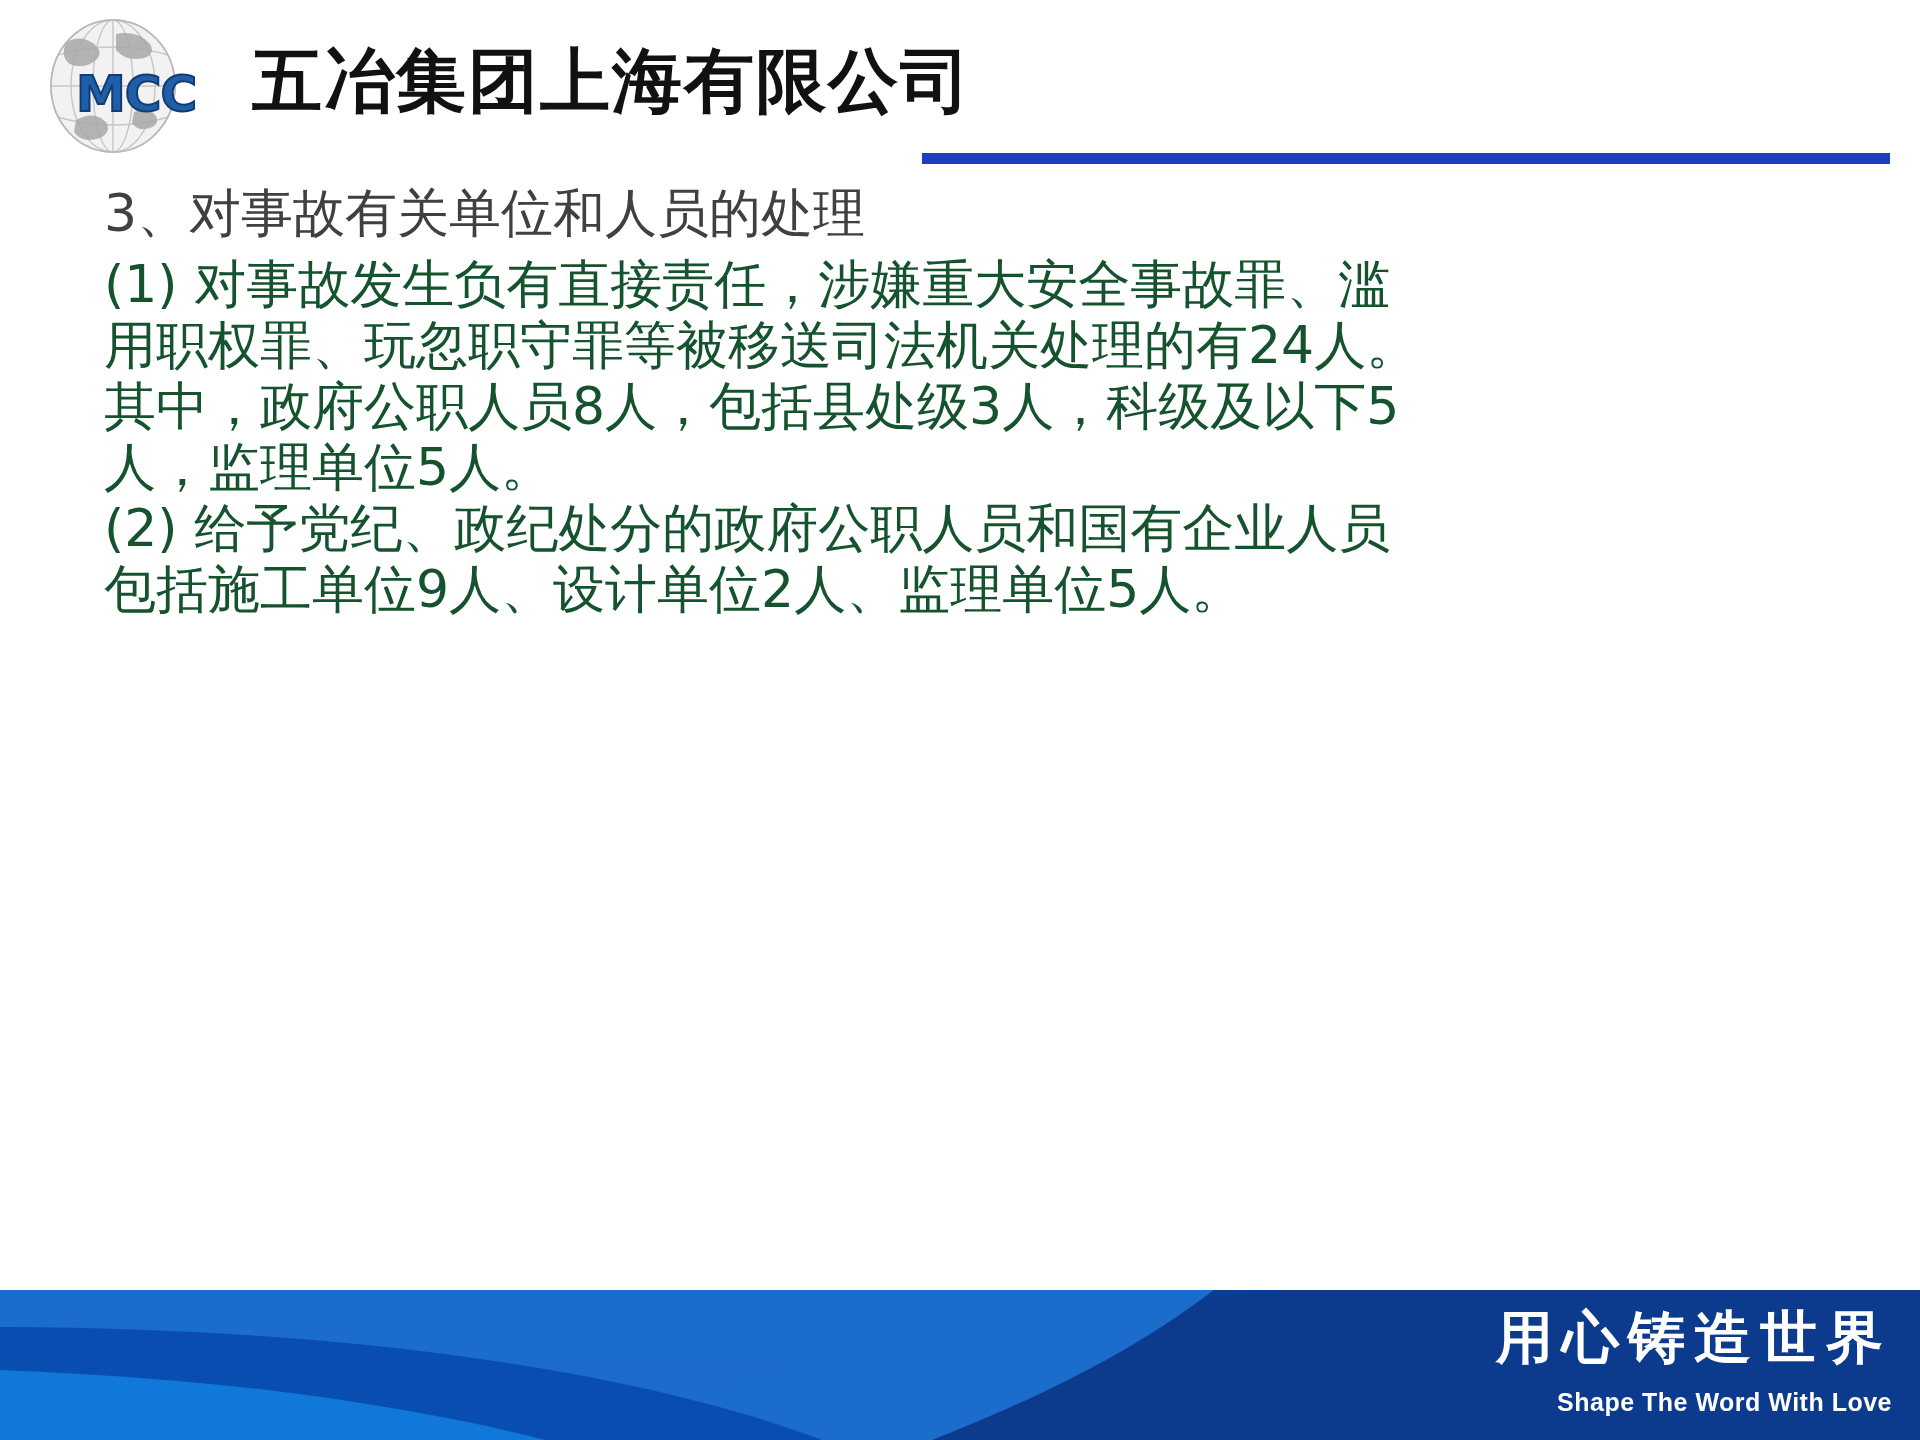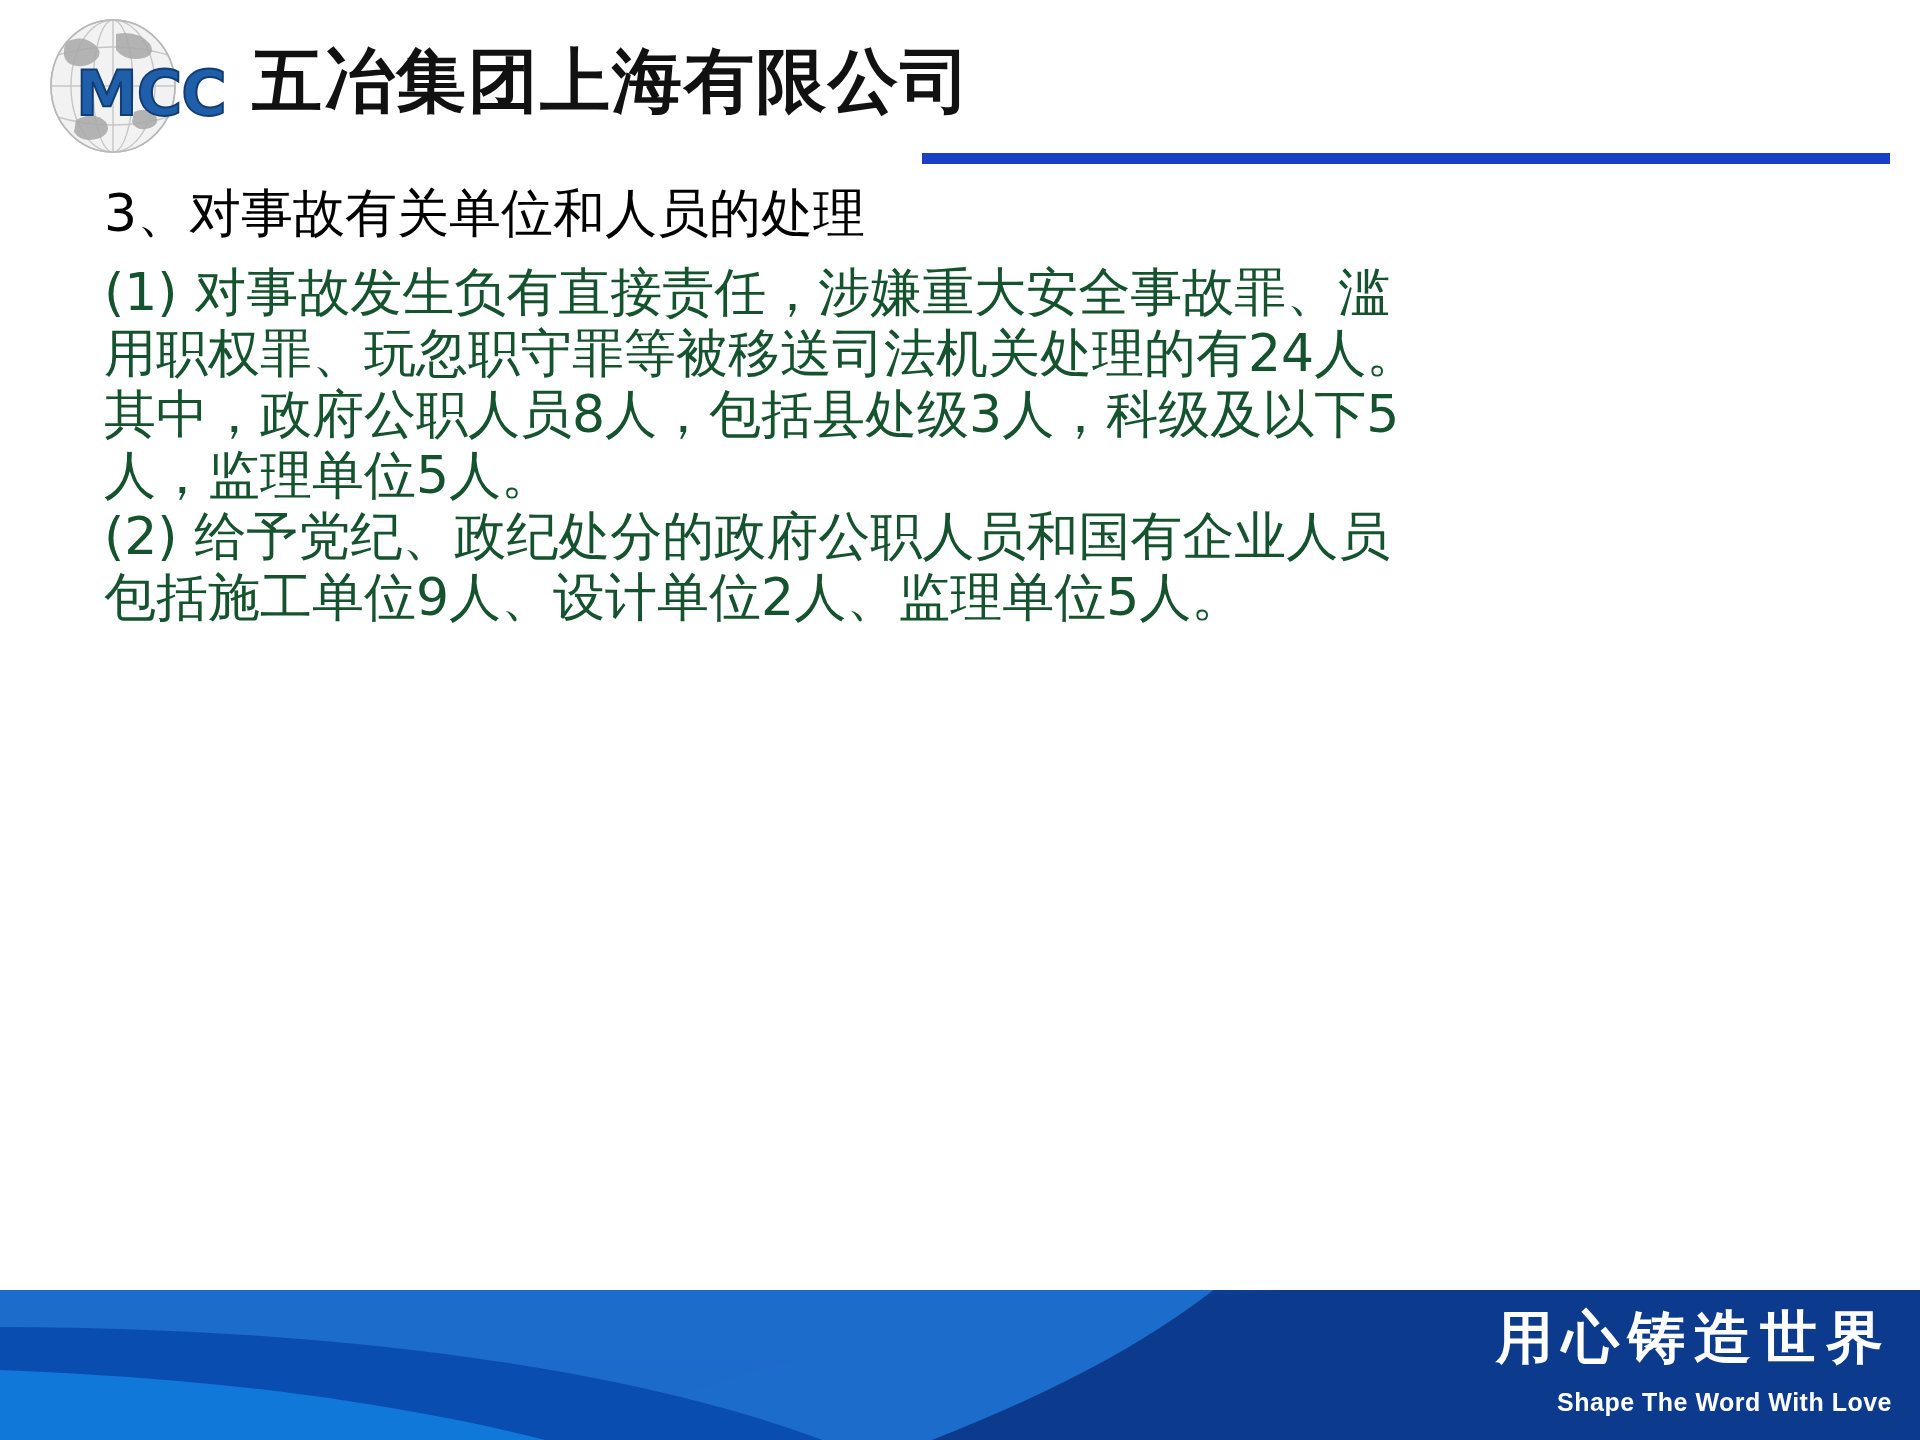--- a/index.html
+++ b/index.html
@@ -11,42 +11,42 @@
   }
   .slide{position:absolute;inset:0;background:#fff;}
 
   
   .header{position:absolute;left:0;top:0;width:1920px;height:172px;}
   .logo-block{position:absolute;left:30px;top:16px;width:225px;height:140px;}
   .globe{position:absolute;left:0;top:0;width:215px;height:140px;}
   .mcc-text{
     position:absolute;left:46px;top:47px;
     font-family:"DejaVu Sans",sans-serif;
-    font-weight:bold;font-size:62px;letter-spacing:-1px;
+    font-weight:bold;font-size:50px;letter-spacing:-1px;
     color:#1f5fa9;
     -webkit-text-stroke:2px #123d73;
     line-height:62px;
   }
   .company-name{
     position:absolute;left:252px;top:38px;
     font-family:"DejaVu Sans","Liberation Sans",sans-serif;
     font-size:70px;font-weight:bold;color:#111;
     letter-spacing:2px;white-space:nowrap;line-height:86px;
   }
   .header-rule{
     position:absolute;left:922px;top:153px;width:968px;height:11px;
     background:#1a3fc4;
   }
 
   
   .content{position:absolute;left:104px;top:180px;width:1760px;}
   .heading{
     font-family:"DejaVu Sans","Liberation Sans",sans-serif;
-    font-size:52px;line-height:66px;color:#000000;white-space:nowrap;
-    margin:0 0 16px 0;
+    font-size:52px;line-height:66px;color:#404040;white-space:nowrap;
+    margin:0 0 8px 0;
   }
   .para-line{
     font-family:"DejaVu Sans","Liberation Sans",sans-serif;
     font-size:52px;line-height:61px;color:#14532d;white-space:nowrap;
     margin:0;
   }
 
   
   .footer{position:absolute;left:0;bottom:0;width:1920px;height:150px;overflow:hidden;margin-top:7px;}
   .footer-bg{position:absolute;inset:0;background:linear-gradient(180deg,#0b3f96 0%,#0a357f 55%,#062a6b 100%);}

